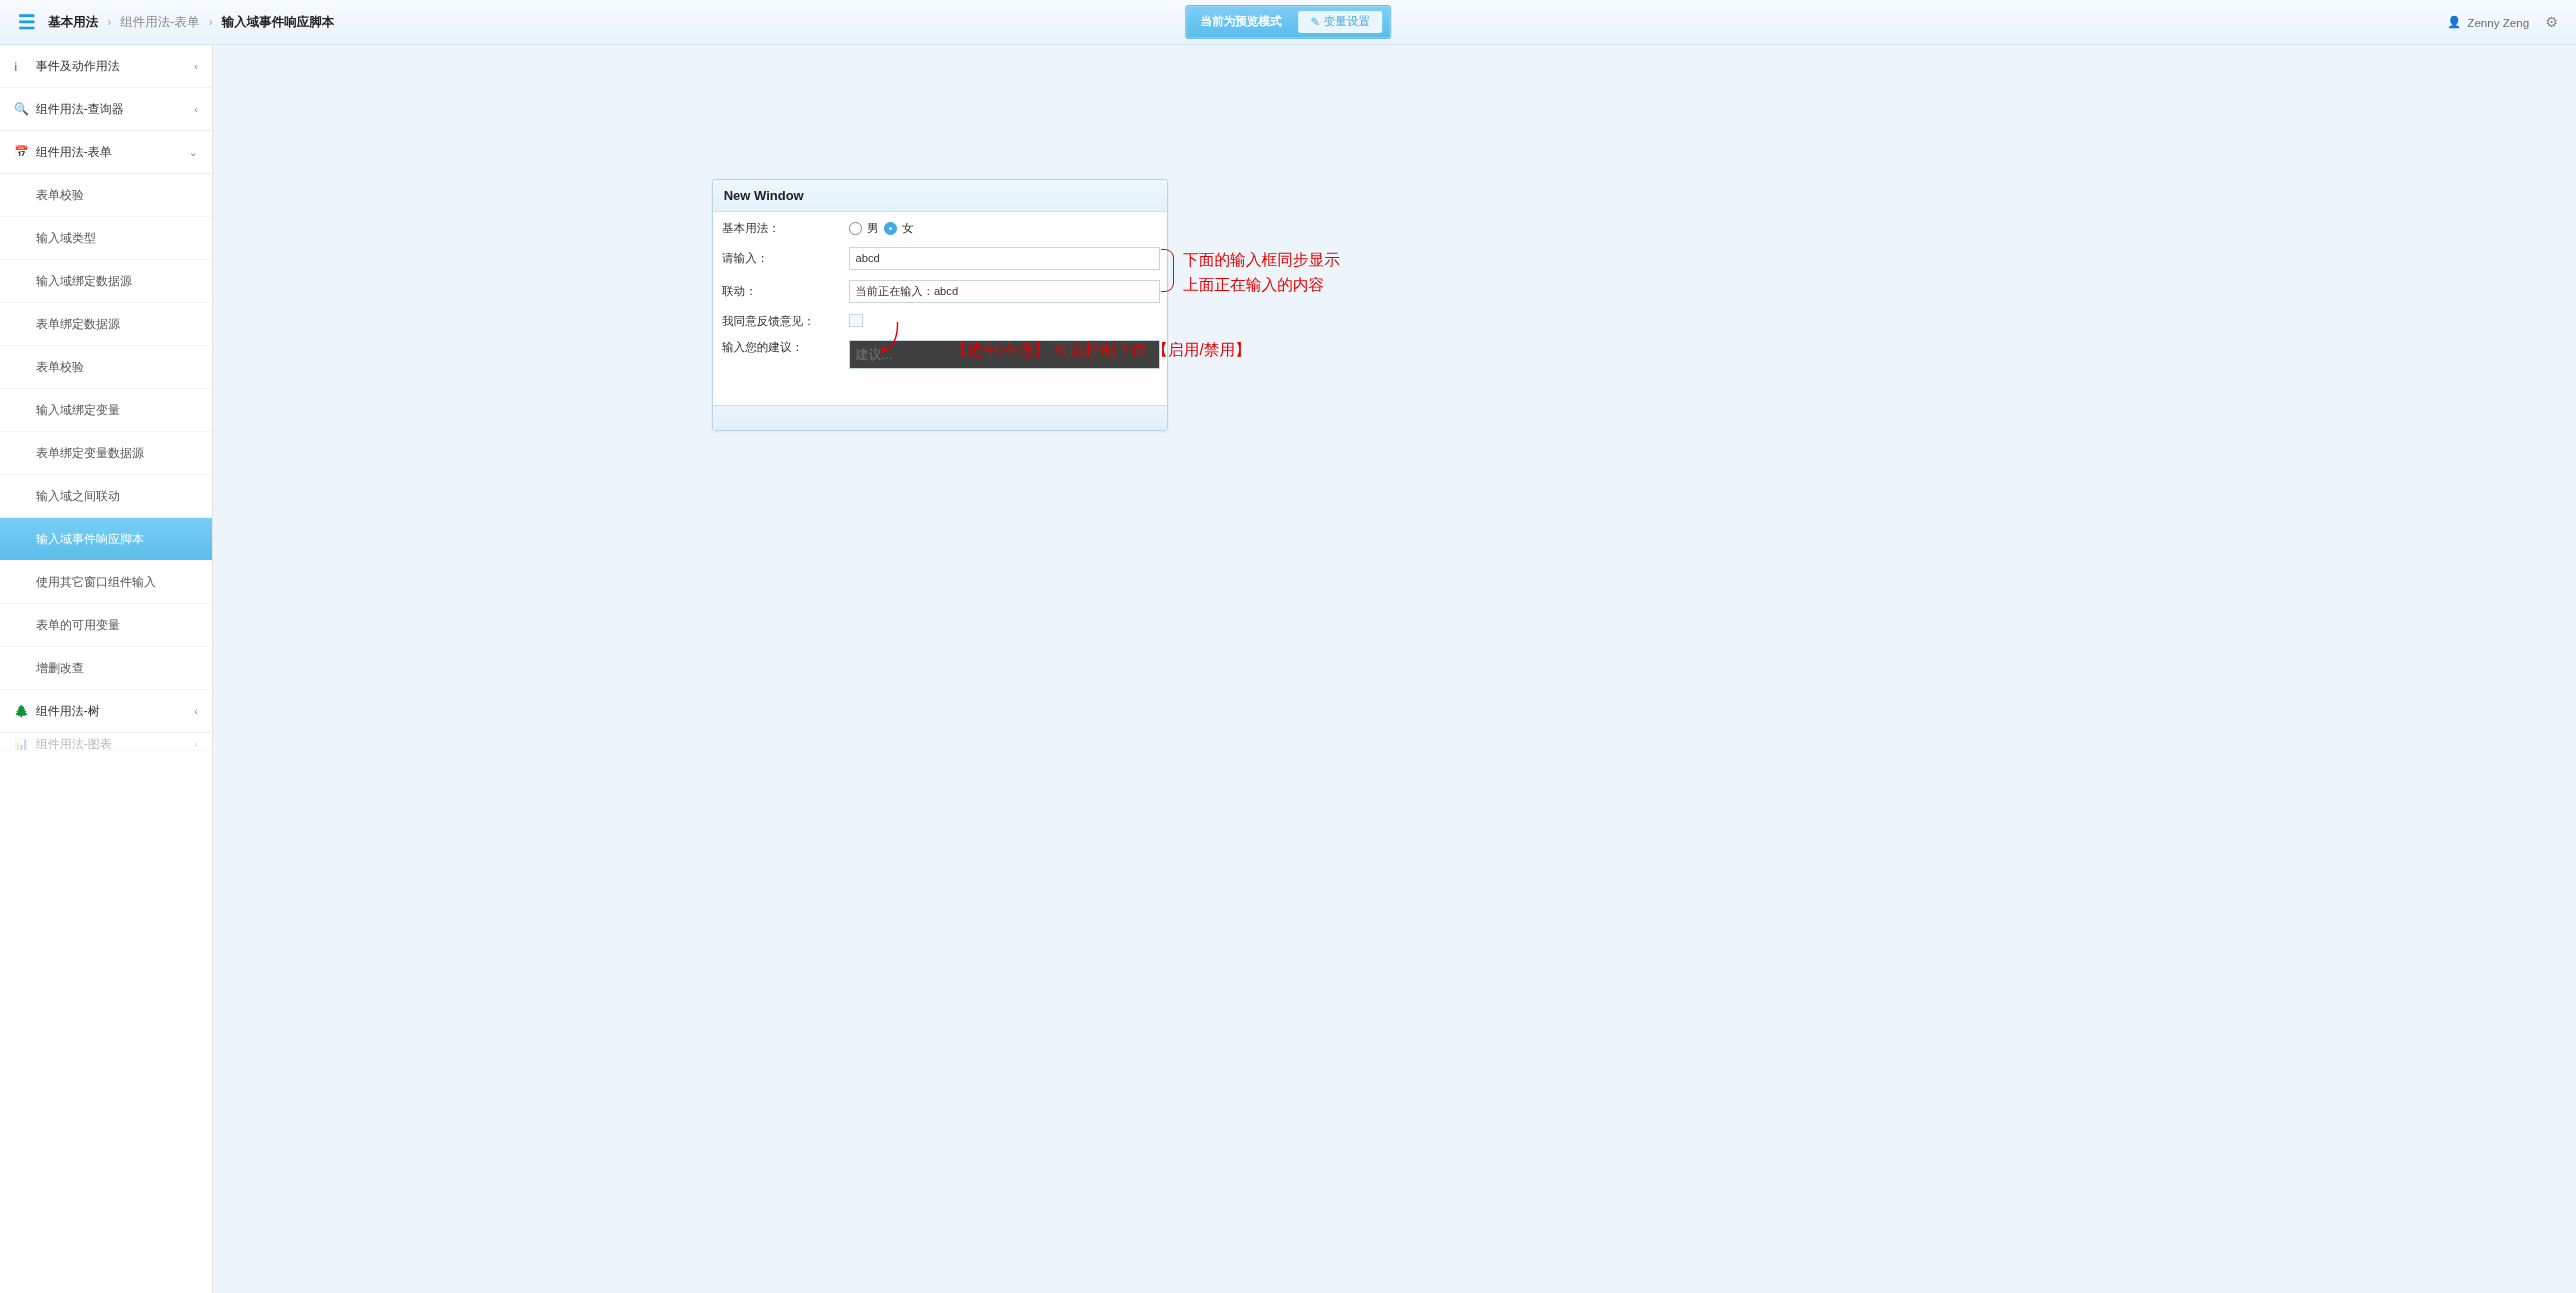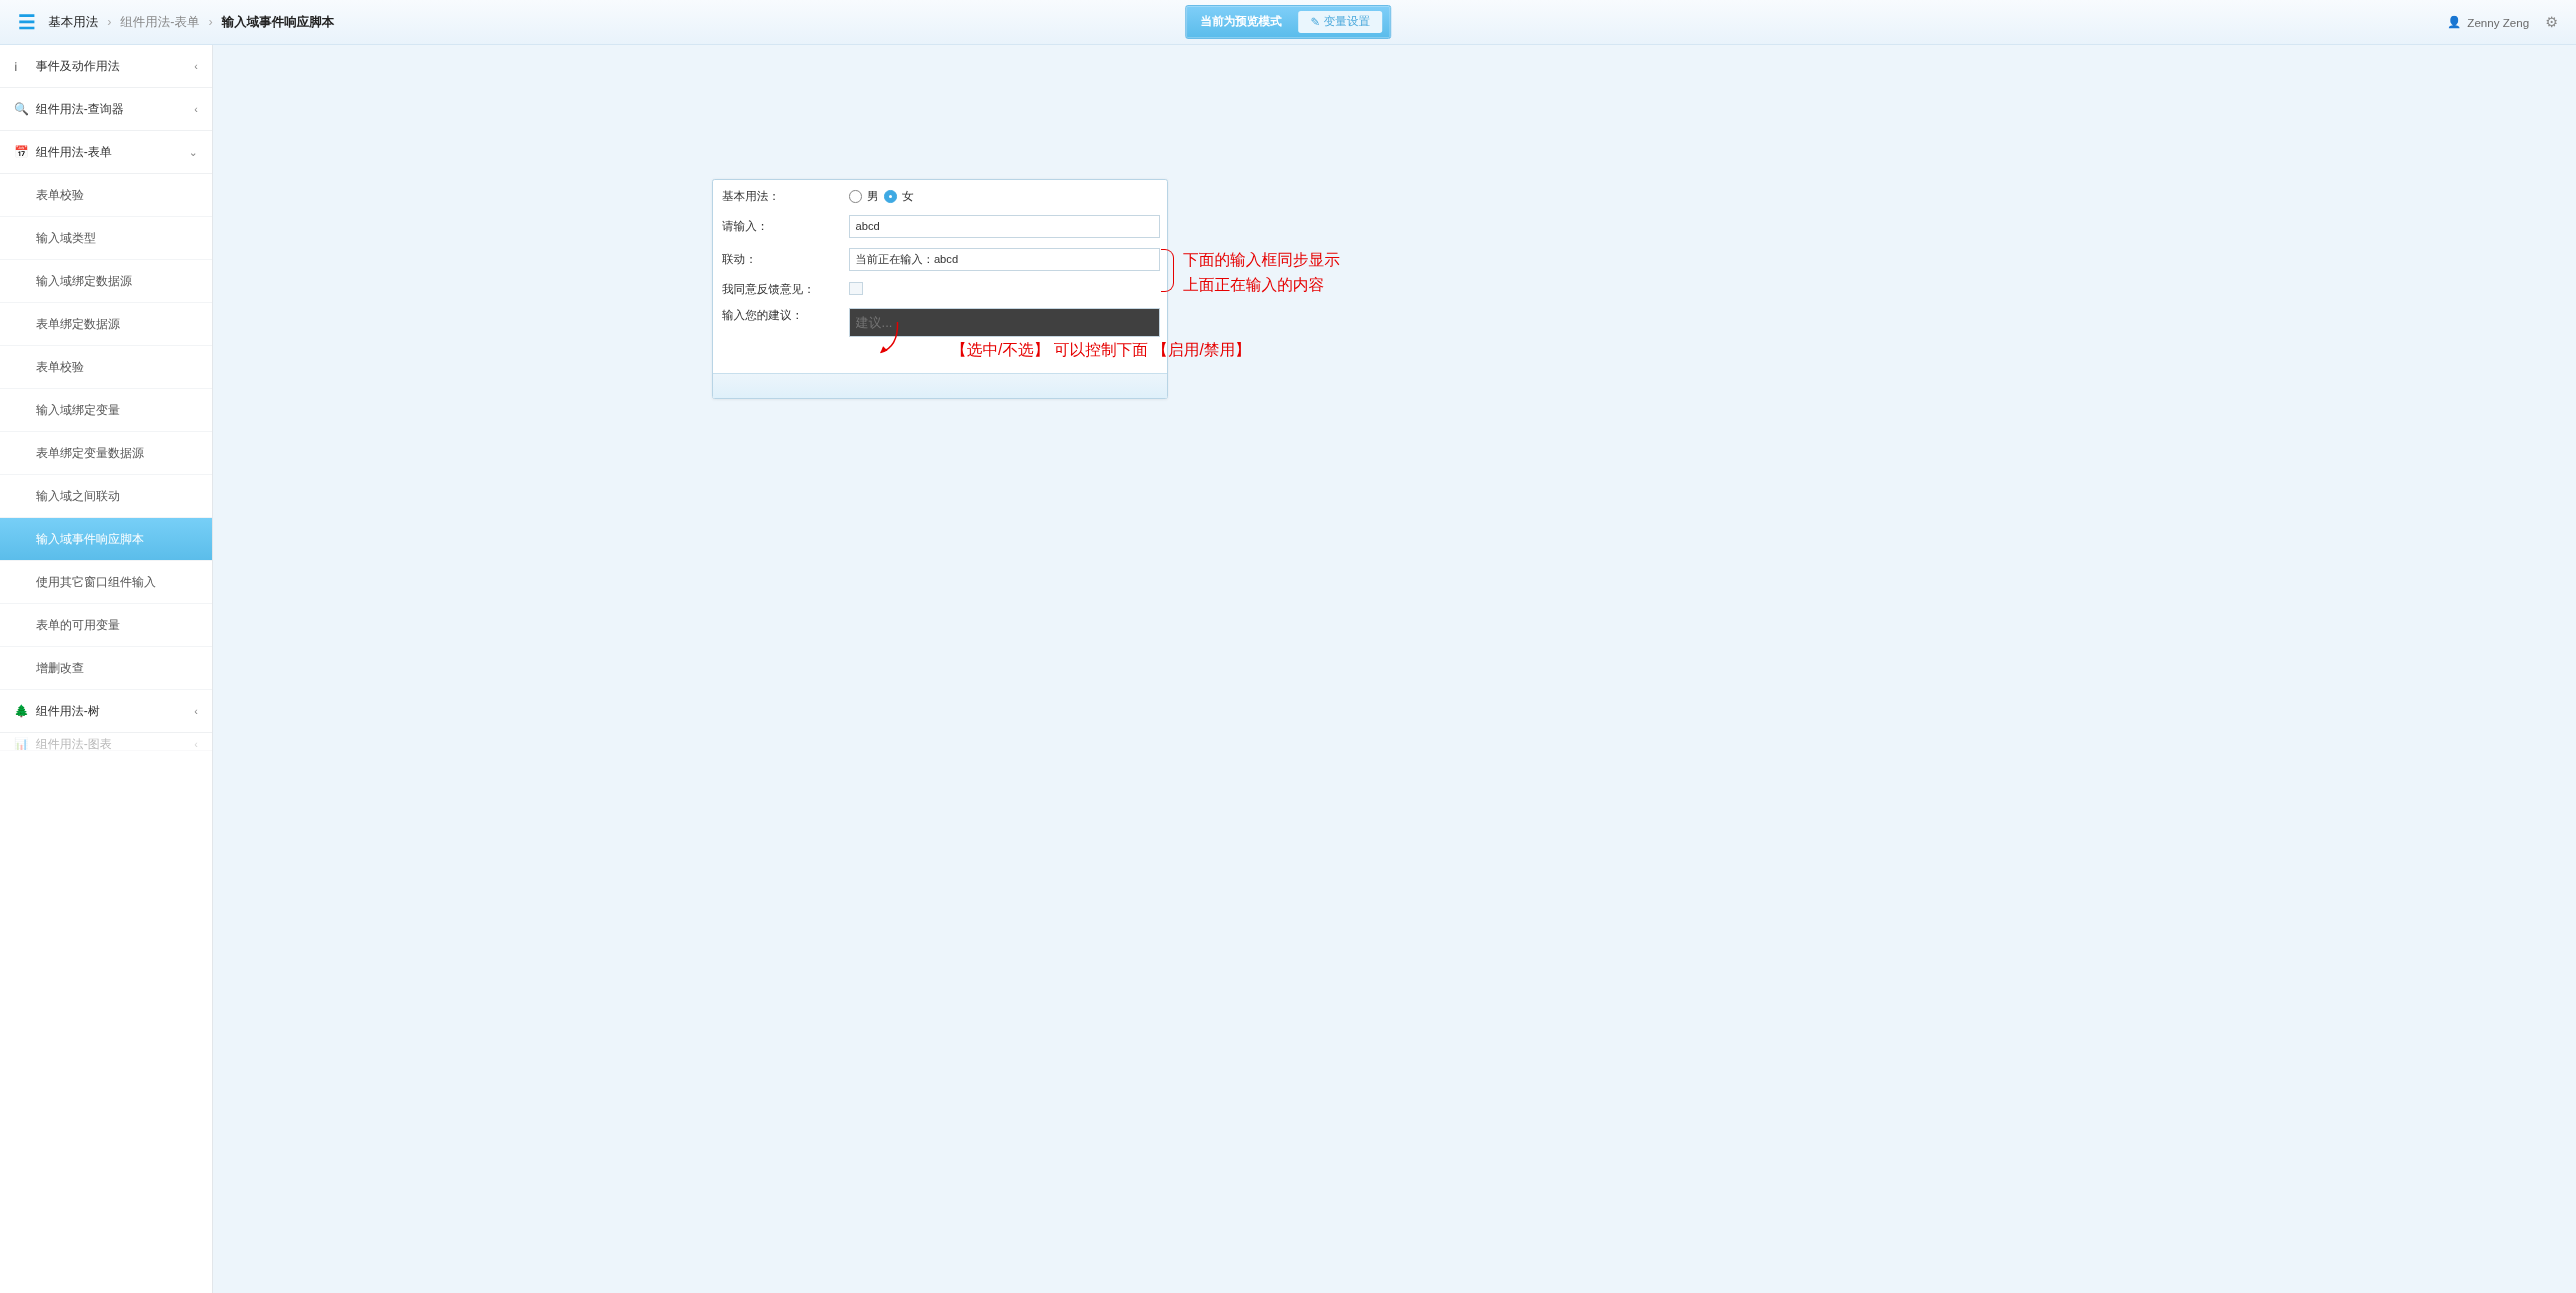--- a/index.html
+++ b/index.html
@@ -2,21 +2,21 @@
 <html style="font-size:14.3px"><head>
 <meta charset="utf-8">
 <style>
 * { margin: 0; padding: 0; box-sizing: border-box; }
 body { font-family: "Helvetica Neue", Arial, "Microsoft YaHei", sans-serif; font-size: 11.6px; background: #edf5fb; color: #333; width: 2576px; height: 1293px; overflow: hidden; }
 
 
 .topbar { height: 45px; background: linear-gradient(to bottom, #f8fbfe, #e9f3fb); border-bottom: 0.9px solid #d5e6f3; display: flex; align-items: center; padding: 0 18px; position: relative; }
 .hamburger { color: #1a9ee6; font-size: 19.7px; margin-right: 12.5px; cursor: pointer; font-weight: bold; }
 .breadcrumb { display: flex; align-items: center; gap: 9px; font-size: 12.5px; }
-.breadcrumb .root { font-weight: 400; color: #222; }
+.breadcrumb .root { font-weight: 700; color: #222; }
 .breadcrumb .sep { color: #aaa; }
 .breadcrumb .mid { color: #888; }
 .breadcrumb .cur { font-weight: 700; color: #222; }
 .top-center { position: absolute; left: 50%; transform: translateX(-50%); top: 5.4px; background: linear-gradient(to bottom, #7fcef8, #5abceb); border: 0.9px solid #6abce8; border-radius: 2.7px; display: flex; align-items: flex-start; padding: 4.5px 7.2px; gap: 9px; box-shadow: inset 0 0 0 0.9px rgba(255,255,255,0.25); }
 .top-center .mode-label { color: #fff; font-weight: 700; font-size: 11.6px; padding: 3.6px 7.2px; }
 .top-center .var-btn { background: #eaf6fd; color: #4aa8db; border-radius: 2.7px; padding: 3.6px 12.5px; font-size: 11.6px; cursor: pointer; display: flex; align-items: center; gap: 3.6px; }
 .top-right { margin-left: auto; display: flex; align-items: center; gap: 16px; }
 .user { color: #6a6a6a; font-size: 11.6px; display: flex; align-items: center; gap: 5.4px; }
 .gear { color: #888; font-size: 14.3px; cursor: pointer; }
 
@@ -124,20 +124,21 @@
     </div>
     <div class="nav-group" style="opacity:0.35; overflow:hidden; height:18px; padding-top:5.4px; padding-bottom:0;">
       <span class="icon">📊</span>
       <span>组件用法-图表</span>
       <span class="chev">‹</span>
     </div>
   </div>
 
   <div class="main">
     <div class="win">
+      <div class="win-title">New Window</div>
       <div class="win-body">
 
         <div class="row">
           <div class="lbl">基本用法：</div>
           <div class="ctl radio-group">
             <span class="radio"></span>
             <span>男</span>
             <span class="radio checked"></span>
             <span>女</span>
           </div>

